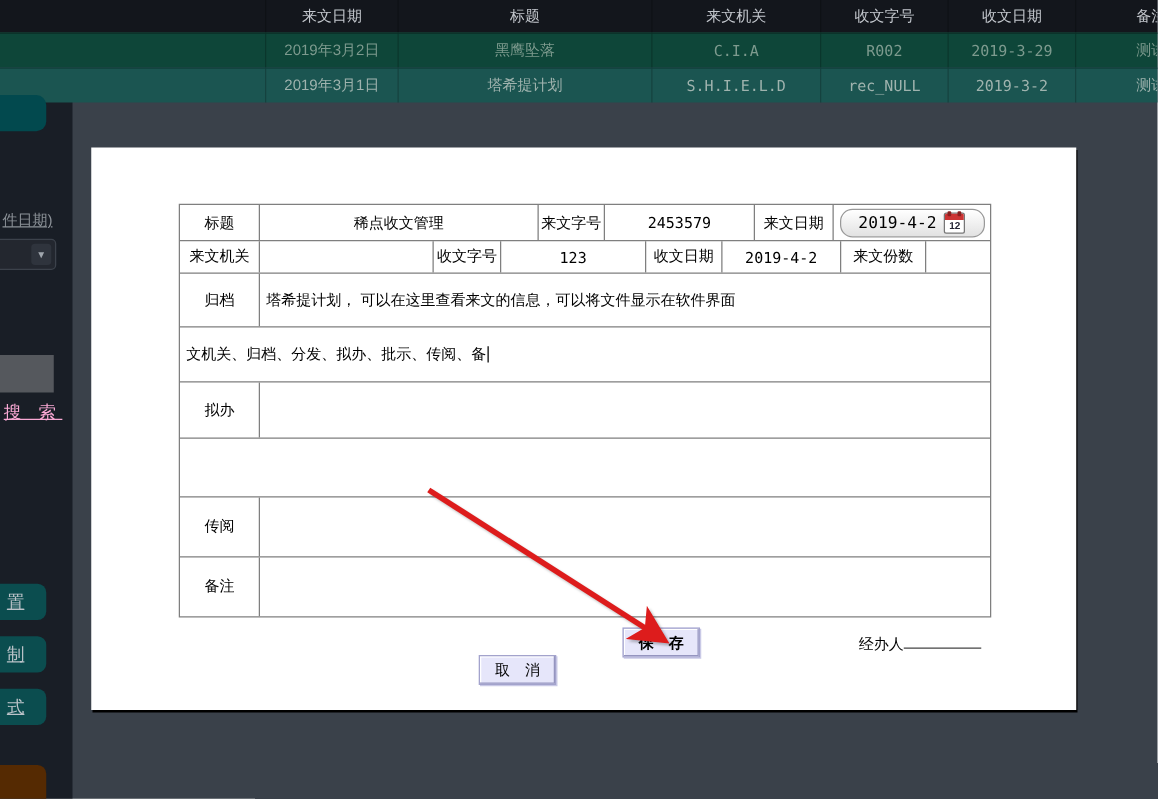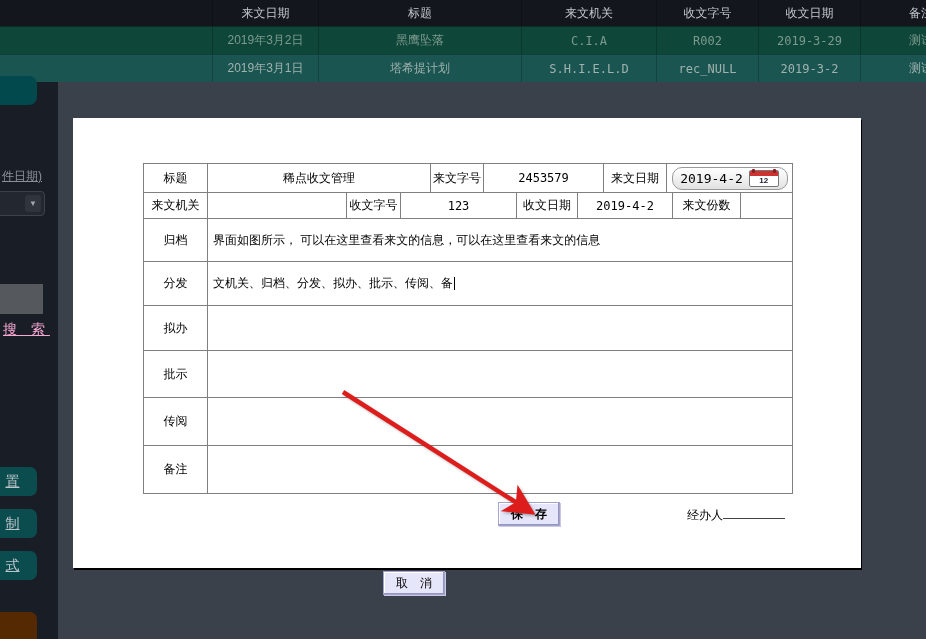--- a/index.html
+++ b/index.html
@@ -64,35 +64,35 @@
   
   .w-lab{width:64px;} .w-val{width:584px;}
 
   .caret{display:inline-block;width:1px;height:13px;background:#000;margin-left:1px;vertical-align:middle;}
 
   
   .datepick{width:114px;height:21px;border:1px solid #999;border-radius:10px;
     background:linear-gradient(#ffffff,#e2e2e2);display:flex;align-items:center;
     justify-content:center;gap:6px;box-shadow:inset 0 1px 0 #fff;cursor:default;}
   .datepick .dtext{font-size:13px;color:#000;}
-  .calicon{width:30px;height:17px;border:1px solid #777;border-radius:2px;background:#fff;
+  .calicon{width:17px;height:17px;border:1px solid #777;border-radius:2px;background:#fff;
     position:relative;box-sizing:border-box;}
   .calicon .bar{position:absolute;top:0;left:0;right:0;height:5px;background:#c33;
     border-radius:1px 1px 0 0;}
   .calicon .peg1,.calicon .peg2{position:absolute;top:-2px;width:3px;height:4px;background:#8a1f1f;border-radius:1px;}
   .calicon .peg1{left:2px;} .calicon .peg2{right:2px;}
   .calicon .day{position:absolute;left:0;right:0;top:5px;bottom:0;display:flex;align-items:center;
     justify-content:center;font-size:8px;font-weight:bold;color:#223;}
 
   
   .dlg-btn{position:absolute;width:60px;height:22px;background:#e6e6fa;
     border:1px solid #a3a3cc;box-shadow:inset -1px -1px 0 #9595bf, inset 1px 1px 0 #ffffff, 1px 1px 0 #c9c9e6;
     font-size:12px;color:#000;display:flex;align-items:center;justify-content:center;cursor:default;
     font-family:"Liberation Sans","DejaVu Sans",sans-serif;}
-  .btn-cancel{left:310px;top:406px;margin-top:47px;}
+  .btn-cancel{left:310px;top:406px;}
   .btn-save{left:425px;top:384px;font-weight:bold;}
 
   .handler{position:absolute;left:614px;top:387px;font-size:12px;color:#000;white-space:nowrap;}
   .handler .hline{display:inline-block;width:62px;height:13px;border-bottom:1px solid #444;}
 
   .arrow-svg{position:absolute;left:0;top:0;width:788px;height:450px;pointer-events:none;
     filter:drop-shadow(2px 2px 1px rgba(0,0,0,0.25));}
 </style>
 </head>
 <body>
@@ -177,35 +177,33 @@
       <div class="fc w-rn-lab">收文字号</div>
       <div class="fc w-rn-val mono">123</div>
       <div class="fc w-rd-lab">收文日期</div>
       <div class="fc w-rd-val mono">2019-4-2</div>
       <div class="fc w-cp-lab">来文份数</div>
       <div class="fc w-cp-val end"></div>
     </div>
 
     <div class="frow rr0">
       <div class="fc w-lab">归档</div>
-      <div class="fc w-val left end">界面如图所示， 可以在这里查看来文的信息，可以在这里查看来文的信息</div>
+      <div class="fc w-val left end">塔希提计划， 可以在这里查看来文的信息，可以将文件显示在软件界面</div>
     </div>
     <div class="frow rr1">
-      <div class="fc w-lab">分发</div>
       <div class="fc w-val left end">
         <span>文机关、归档、分发、拟办、批示、传阅、备</span>
         <span class="caret"></span>
       </div>
     </div>
     <div class="frow rr2">
       <div class="fc w-lab">拟办</div>
       <div class="fc w-val left end"></div>
     </div>
     <div class="frow rr3">
-      <div class="fc w-lab">批示</div>
       <div class="fc w-val left end"></div>
     </div>
     <div class="frow rr4">
       <div class="fc w-lab">传阅</div>
       <div class="fc w-val left end"></div>
     </div>
     <div class="frow rr5 last">
       <div class="fc w-lab">备注</div>
       <div class="fc w-val left end"></div>
     </div>

